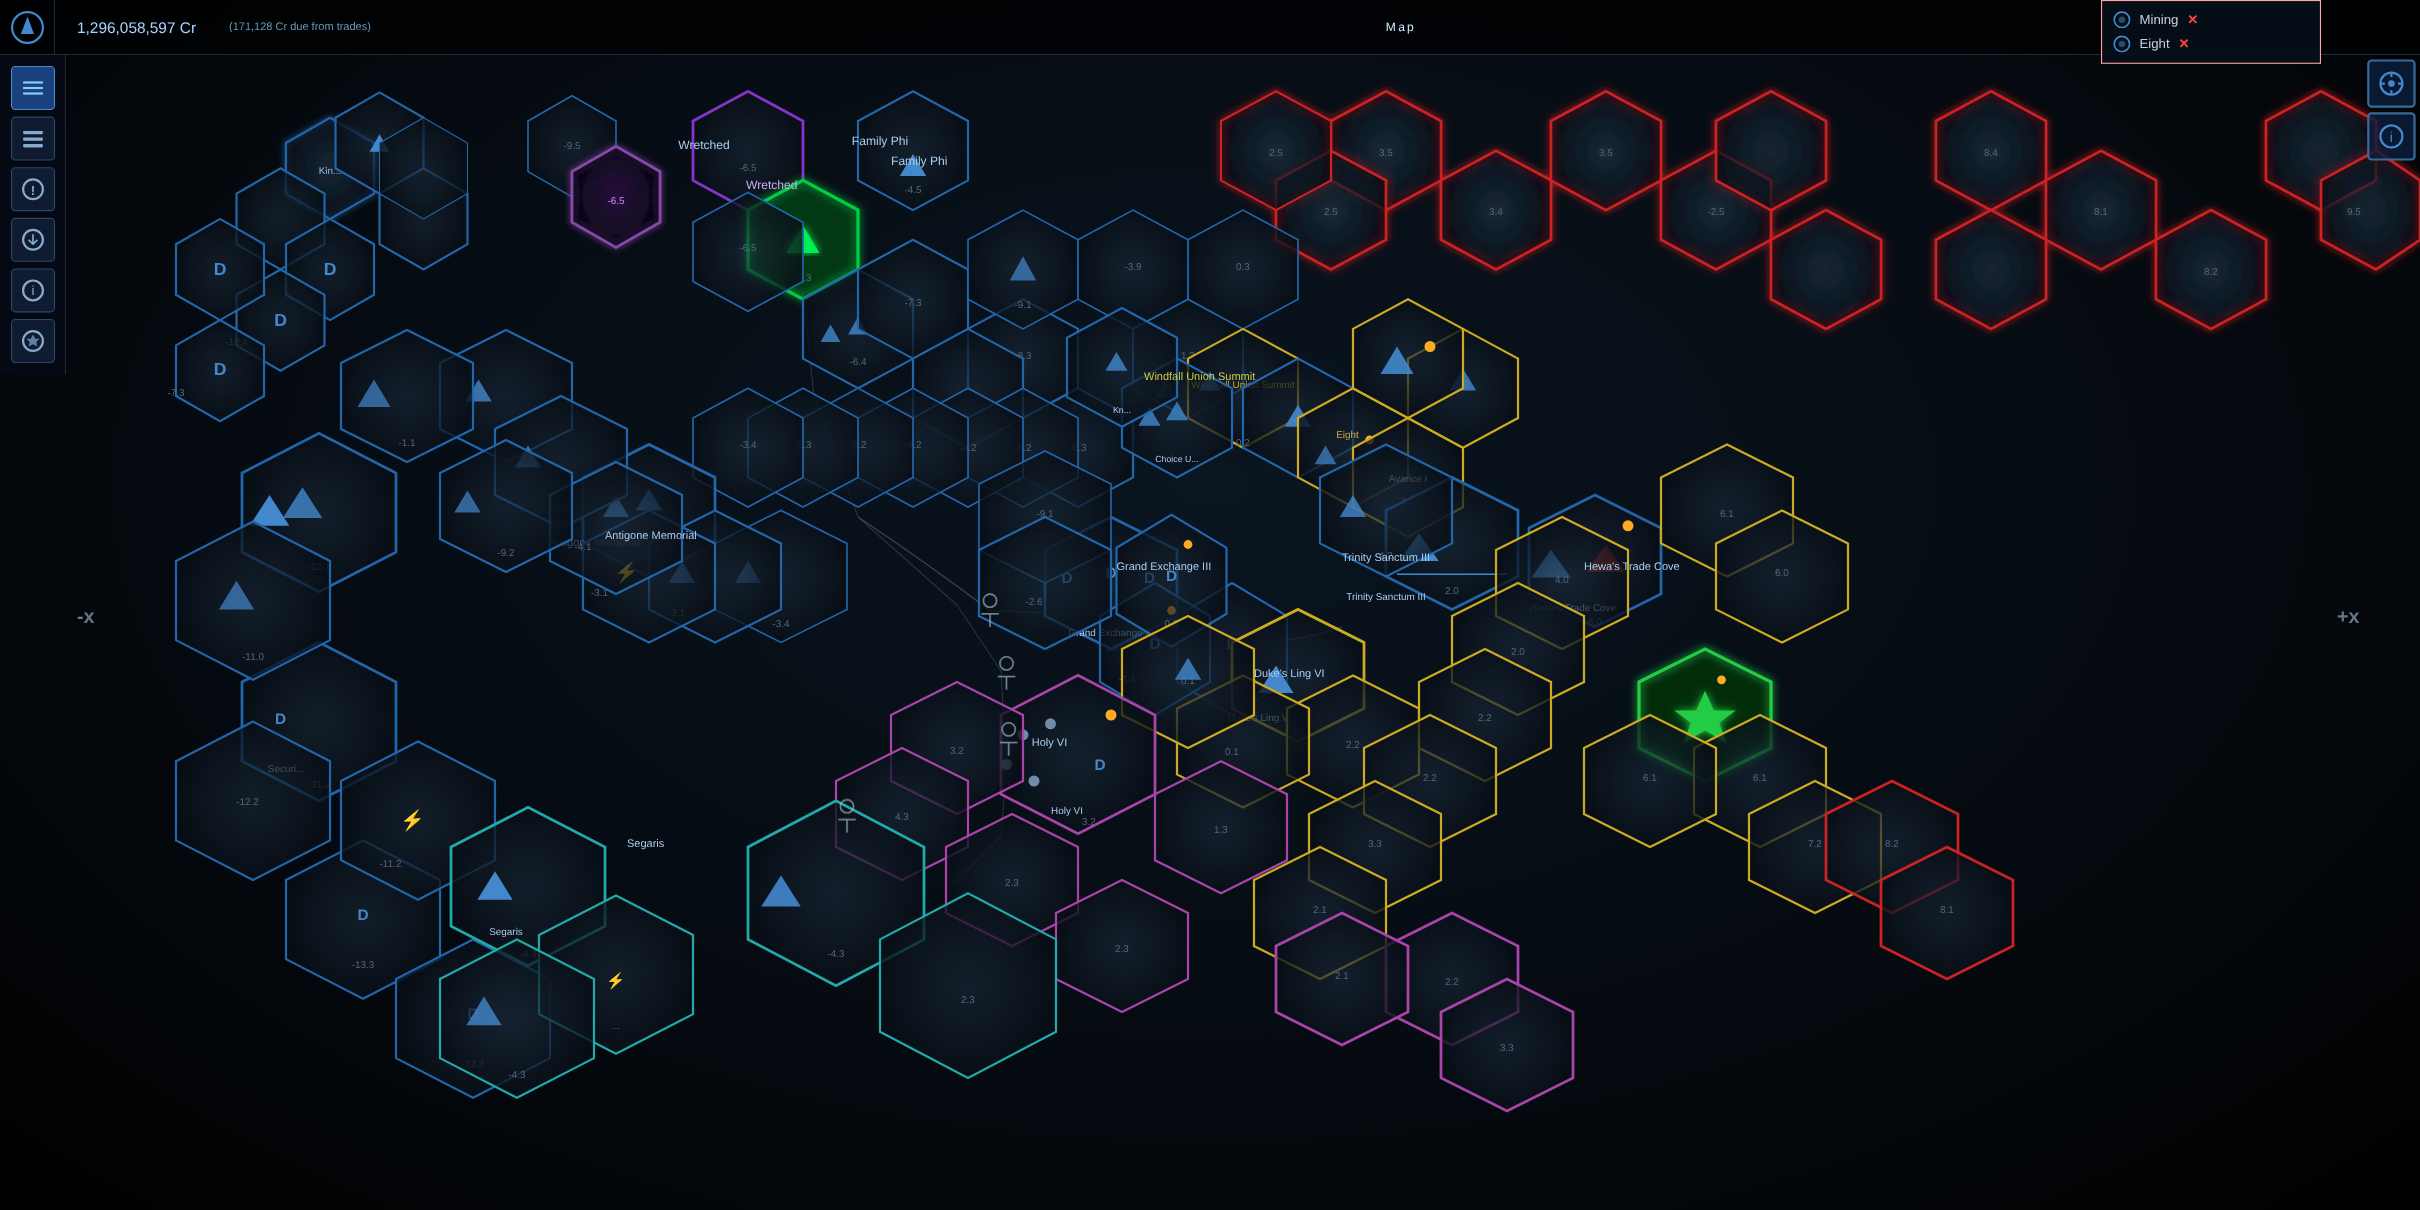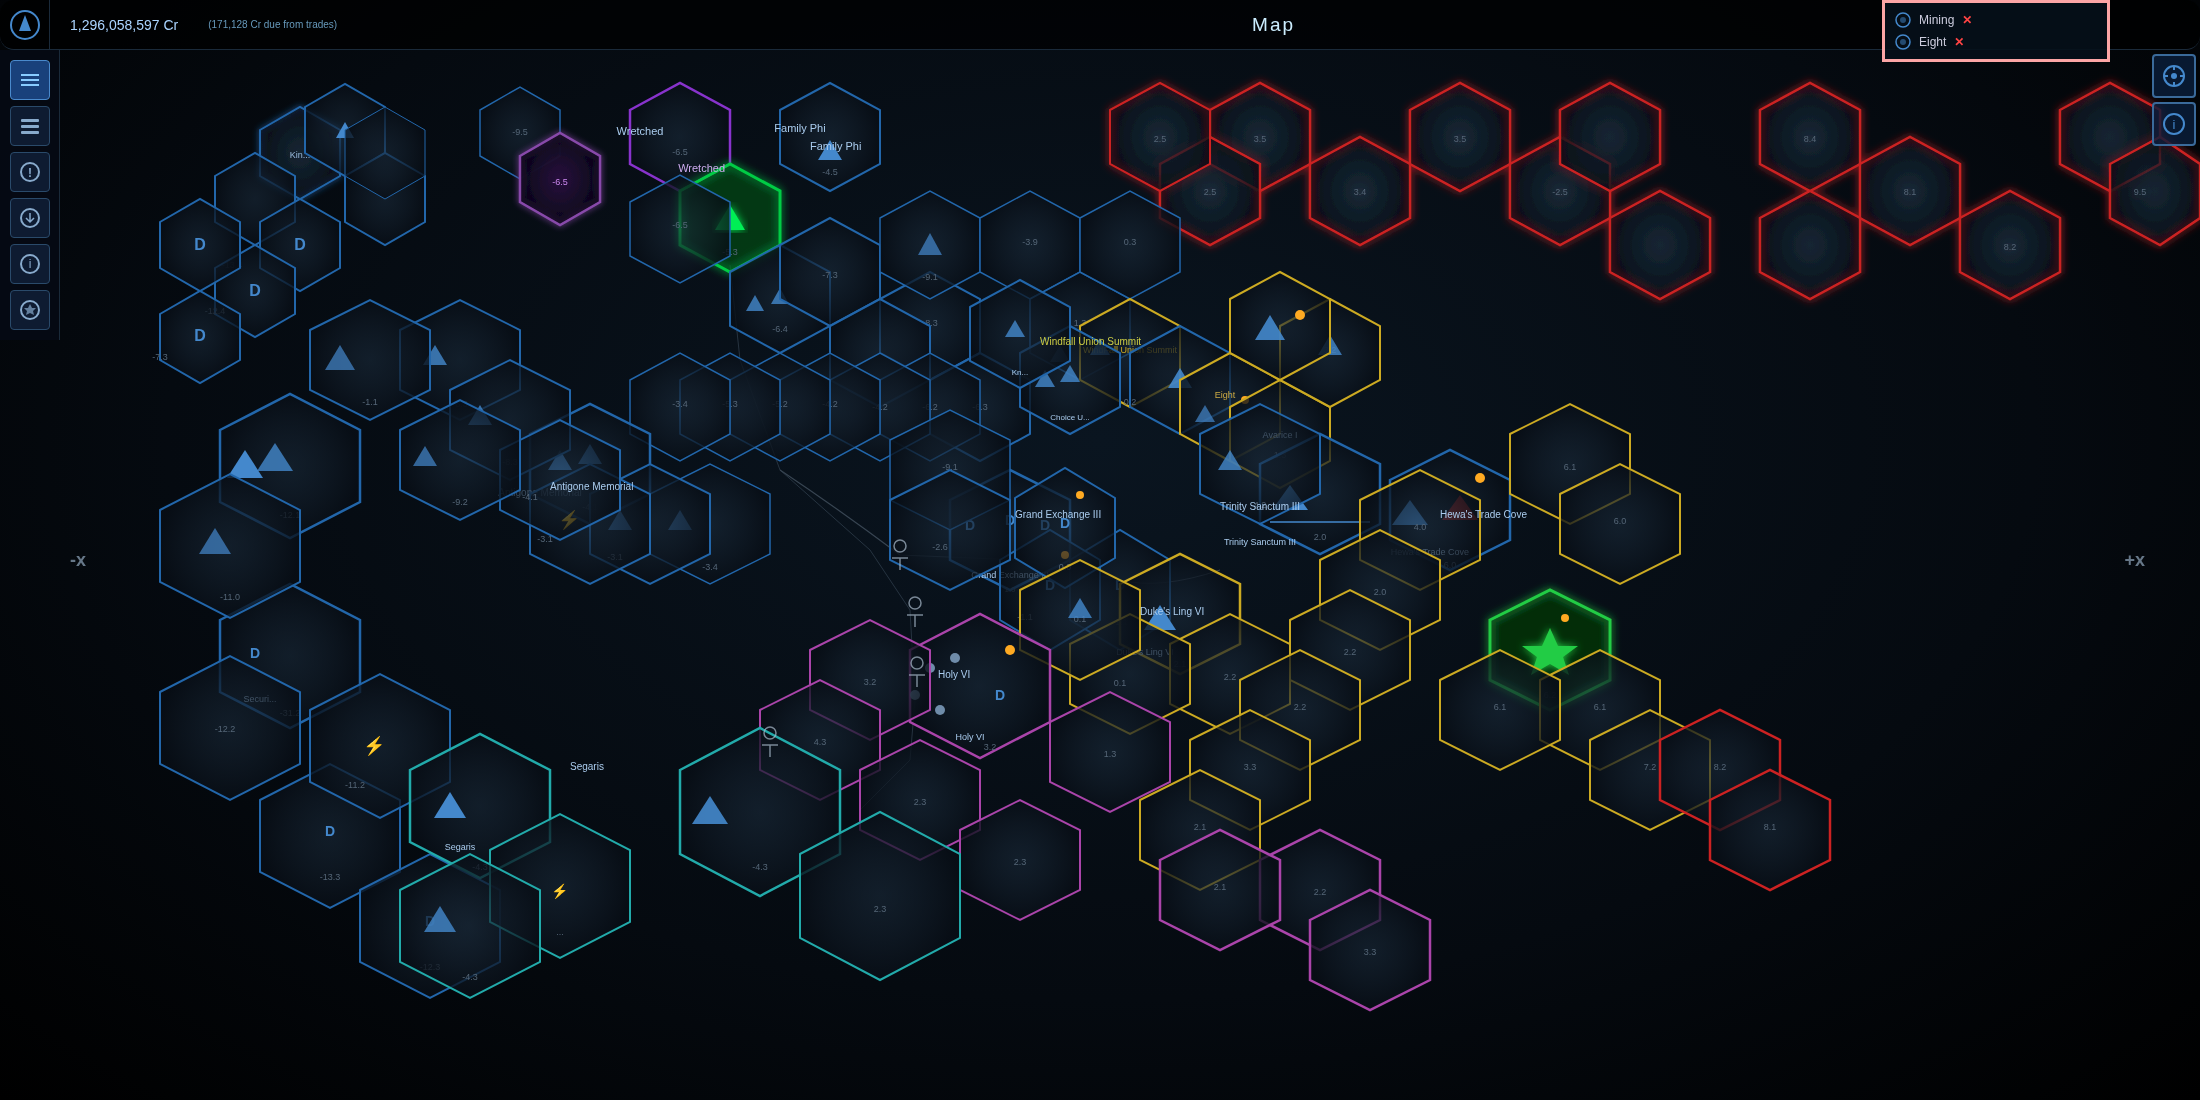--- a/index.html
+++ b/index.html
@@ -23,21 +23,20 @@
     
     #top-bar {
       position: absolute;
       top: 0; left: 0; right: 0;
       height: 50px;
       display: flex;
       align-items: center;
       background: rgba(0,0,0,0.7);
       border-bottom: 1px solid #1a2a3a;
       z-index: 100;
-      border-radius: 14px;
     }
     #top-bar .logo {
       width: 50px;
       height: 50px;
       display: flex;
       align-items: center;
       justify-content: center;
       border-right: 1px solid #1a2a3a;
       flex-shrink: 0;
     }
@@ -49,33 +48,33 @@
       flex-shrink: 0;
     }
     #trades-info {
       padding: 0 10px;
       font-size: 10px;
       color: #6699bb;
     }
     #map-title {
       flex: 1;
       text-align: center;
-      font-size: 19px;
+      font-size: 11px;
       color: #cceeff;
       letter-spacing: 2px;
     }
 
     
     #legend-panel {
       position: absolute;
       top: 0;
       right: 90px;
-      width: 228px;
+      width: 200px;
       background: rgba(5,15,25,0.9);
-      border: 3px solid #fca5a5;
+      border: 1px solid #fca5a5;
       padding: 6px 10px;
       z-index: 110;
     }
     .legend-item {
       display: flex;
       align-items: center;
       gap: 8px;
       font-size: 12px;
       color: #ccd;
       padding: 3px 0;

